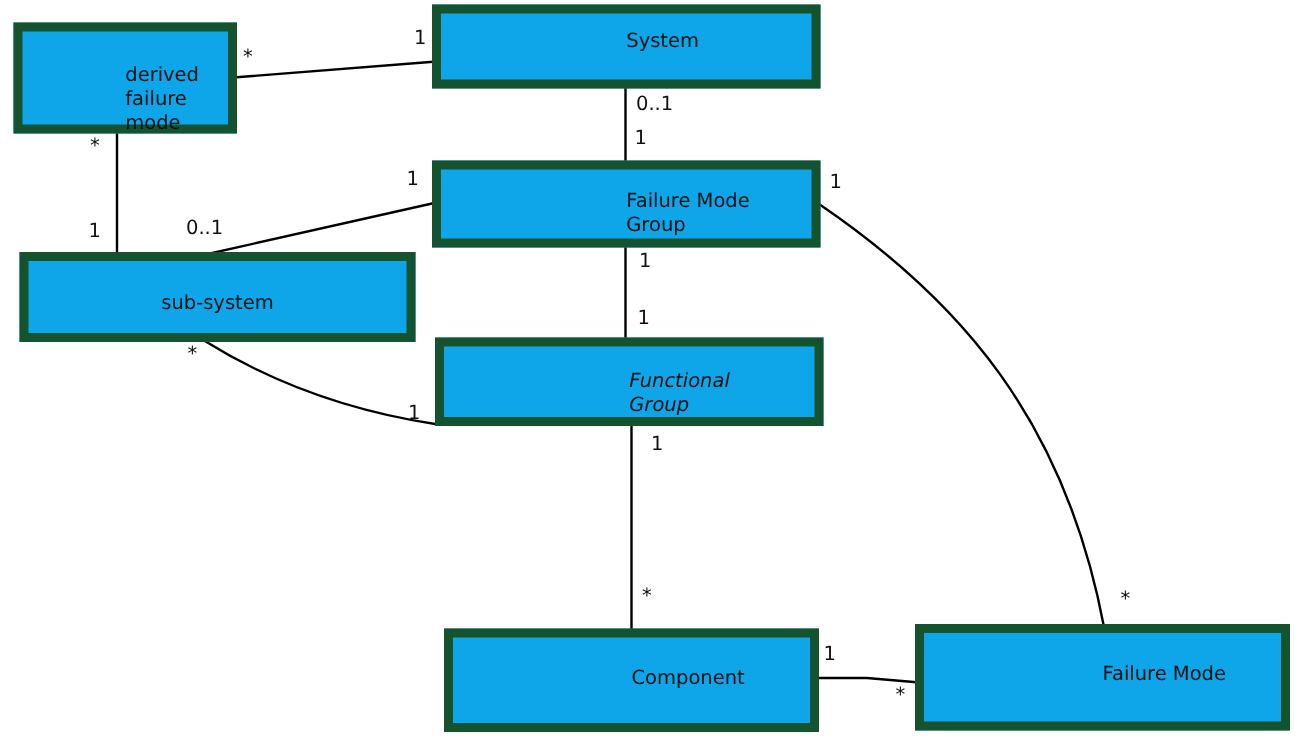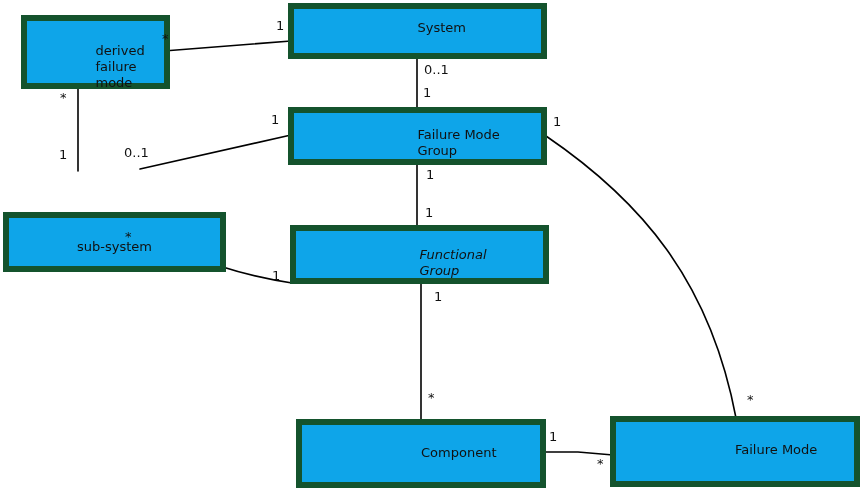--- a/index.html
+++ b/index.html
@@ -37,24 +37,24 @@
   }
   .node-label.from-center { left: 50%; }
   .node-label.centered { left: 0; right: 0; text-align: center; }
   .mult {
     position: absolute;
     font-size: 13px;
     line-height: 15px;
     white-space: nowrap;
   }
   
-  #node-dfm       { left: 21px;   top: 15px;  width: 149px; height: 74px; }
+  #node-dfm       { left: 9px;   top: 15px;  width: 149px; height: 74px; }
   #node-system    { left: 288px; top: 3px;   width: 259px; height: 56px; }
   #node-fmg       { left: 288px; top: 107px; width: 259px; height: 58px; }
-  #node-subsystem { left: 3px;   top: 168px; width: 223px; height: 60px; margin-top: 44px; }
+  #node-subsystem { left: 13px;   top: 168px; width: 264px; height: 60px; }
   #node-fg        { left: 290px; top: 225px; width: 259px; height: 59px; font-style: italic; }
   #node-component { left: 296px; top: 419px; width: 250px; height: 69px; padding-left: 31px; }
   #node-fm        { left: 610px; top: 416px; width: 250px; height: 71px; }
 </style>
 </head>
 <body>
 
 <div class="canvas">
 
   <svg class="edges" viewBox="0 0 863 493" xmlns="http://www.w3.org/2000/svg">

